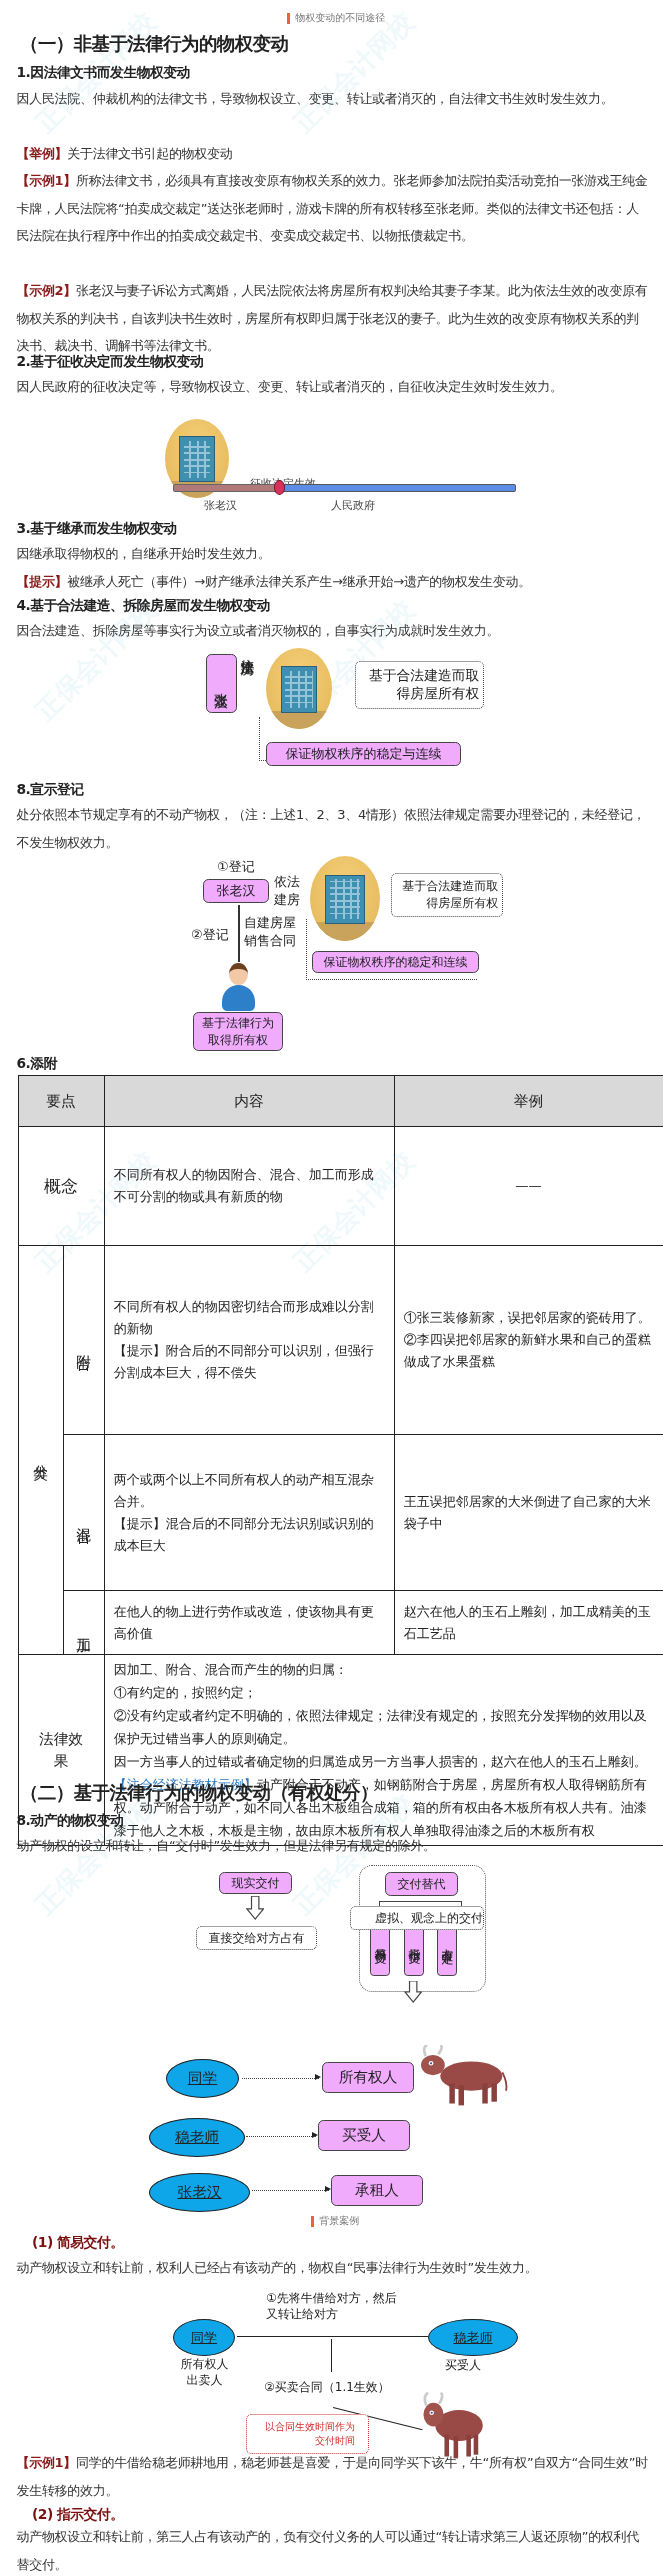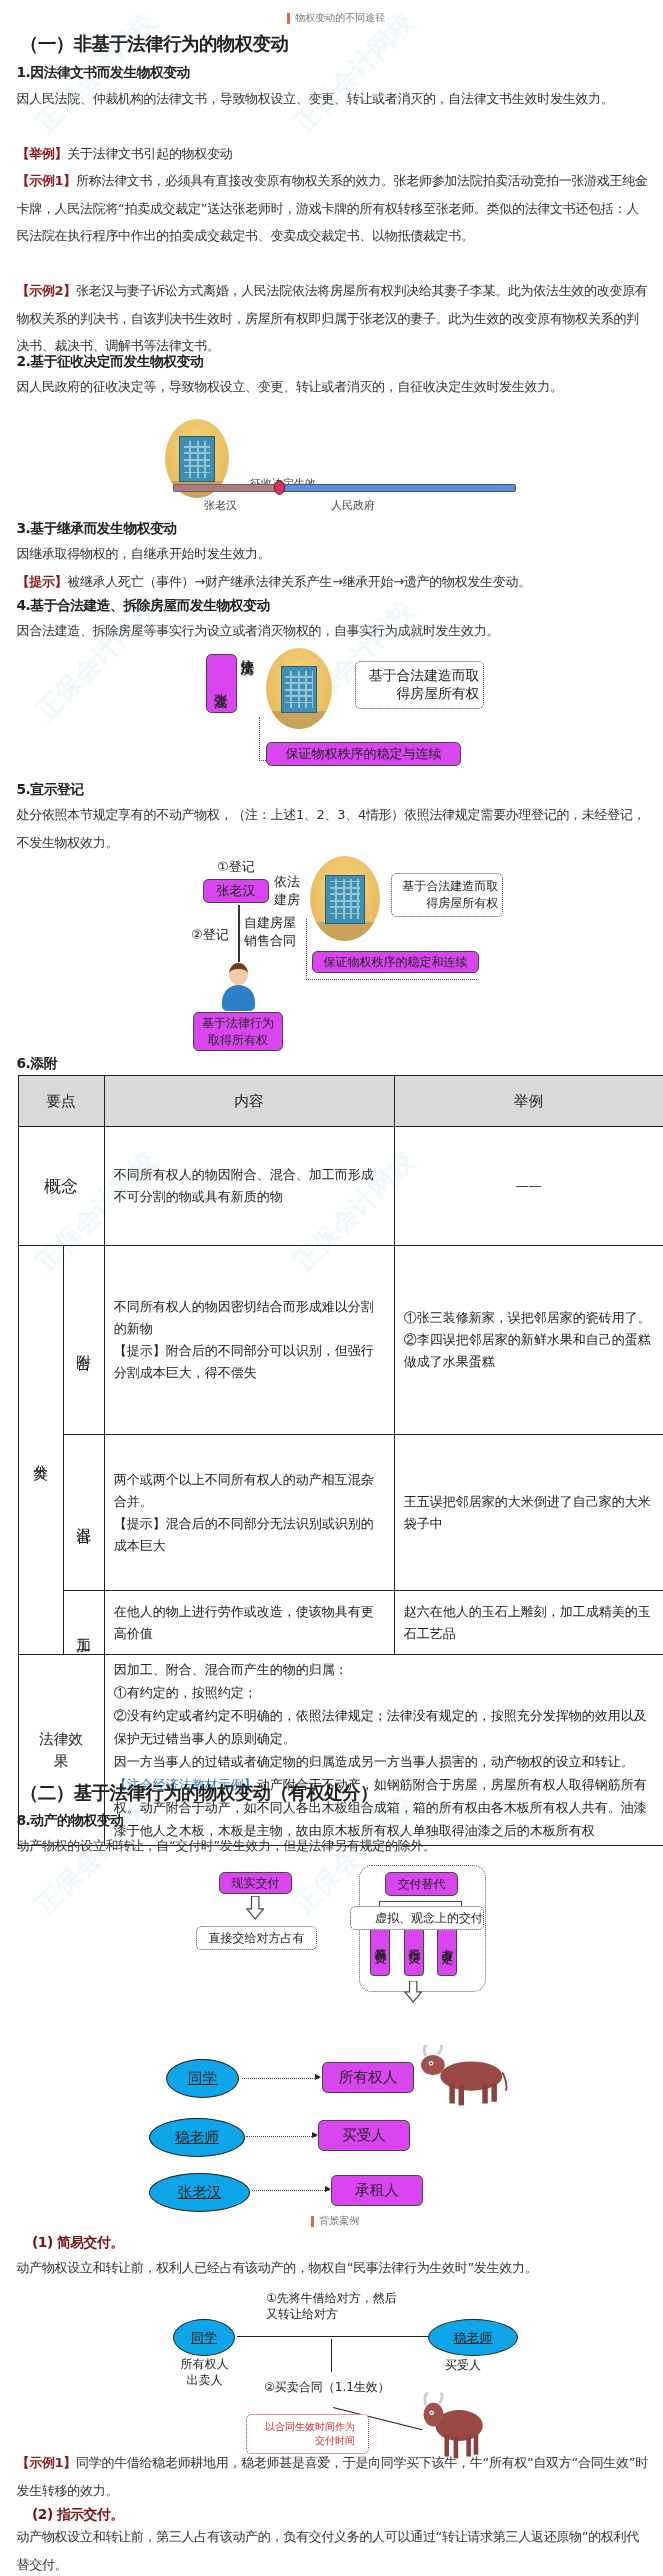--- a/index.html
+++ b/index.html
@@ -6,21 +6,21 @@
   html, body { width: 663px; background: #ffffff; }
   body { font-family: "DejaVu Sans", "Liberation Sans", sans-serif; color: #333; position: relative; height: 2576px; overflow: hidden; }
   .abs { position: absolute; }
   .caption { position: absolute; font-size: 10px; color: #777; display: flex; align-items: center; gap: 5.5px; }
   .caption .bar { width: 2.8px; height: 11px; background: #e8643a; display: inline-block; }
   .h1 { position: absolute; left: 20px; font-size: 18.4px; font-weight: bold; color: #222; letter-spacing: -0.5px; }
   .h2 { position: absolute; left: 16.5px; font-size: 13.8px; font-weight: bold; color: #222; letter-spacing: -0.5px; }
   .h3 { position: absolute; left: 32px; font-size: 13.8px; font-weight: bold; color: #7a1010; letter-spacing: -0.5px; }
   .p { position: absolute; left: 16.5px; width: 634px; font-size: 13px; line-height: 27.6px; color: #333; letter-spacing: -0.3px; }
   .tag { color: #8b1a1a; font-weight: bold; }
-  .box { position: absolute; border: 1.4px solid #444; border-radius: 5.5px; background: #d946ef; font-size: 13px; color: #222; display: flex; align-items: center; justify-content: center; text-align: center; }
+  .box { position: absolute; border: 1.4px solid #444; border-radius: 5.5px; background: #f0abfc; font-size: 13px; color: #222; display: flex; align-items: center; justify-content: center; text-align: center; }
   .dbox { position: absolute; border: 1.4px dotted #444; border-radius: 5.5px; background: #fff; font-size: 13px; color: #222; display: flex; align-items: center; justify-content: center; text-align: right; }
   .vtext { writing-mode: vertical-rl; text-orientation: upright; letter-spacing: 0.9px; }
   .oval { position: absolute; border: 1.4px solid #222; border-radius: 50%; background: #0ea5e9; display: flex; align-items: center; justify-content: center; font-size: 14.7px; color: #222; text-decoration: underline; }
   .building { position: absolute; border-radius: 50%; background: radial-gradient(ellipse at 50% 40%, #f5d07a 0%, #e9be62 70%); overflow: hidden; }
   .building .base { position: absolute; left: 0; right: 0; bottom: 0; height: 22%; background: #c9a25c; }
   .building .tower { position: absolute; left: 22%; width: 56%; top: 22%; height: 58%; background: #3f8fb0; border: 1.8px solid #2b5e78; }
   .building .tower::before { content: ""; position: absolute; inset: 3.7px; background: repeating-linear-gradient(0deg, transparent 0 4.6px, #cfe8f3 4.6px 6.4px), repeating-linear-gradient(90deg, transparent 0 5.5px, #cfe8f3 5.5px 7.3px); opacity: .6; }
   table.tbl { position: absolute; left: 17.5px; top: 1075px; width: 646px; border-collapse: collapse; font-family: "DejaVu Serif", "Liberation Serif", serif; font-size: 13px; color: #222; }
   table.tbl td, table.tbl th { border: 1.4px solid #222; padding: 2.8px 9.2px; line-height: 22px; vertical-align: middle; }
   table.tbl th { background: #d9d9d9; font-weight: normal; font-size: 14.7px; height: 51px; }
@@ -80,21 +80,21 @@
 <div class="box vtext" style="left:206px;top:654px;width:31px;height:59px;font-size:13.8px;">张老汉</div>
 <div class="abs vtext" style="left:239px;top:648px;font-size:13.8px;color:#222;">依法建房</div>
 <div class="building" style="left:266px;top:648px;width:66px;height:81px;">
     <div class="base"></div>
     <div class="tower"></div>
   </div>
 <div class="dbox" style="left:355px;top:661px;width:129px;height:48px;font-size:13.8px;padding:3.7px;">基于合法建造而取得房屋所有权</div>
 <div class="abs" style="left:259px;top:717px;width:193px;height:44px;border-left:1.4px dotted #444;border-bottom:1.4px dotted #444;"></div>
 <div class="box" style="left:266px;top:742px;width:195px;height:24px;font-size:13px;">保证物权秩序的稳定与连续</div>
 
-<div class="h2" style="top:781px;">5.宣示登记</div>
+<div class="h2" style="top:781px;">8.宣示登记</div>
 <div class="p" style="top:801px;">处分依照本节规定享有的不动产物权，（注：上述1、2、3、4情形）依照法律规定需要办理登记的，未经登记，不发生物权效力。</div>
 
 <div class="abs" style="left:217px;top:858px;font-size:13px;color:#222;">①登记</div>
 <div class="box" style="left:203px;top:879px;width:66px;height:24px;font-size:13px;">张老汉</div>
 <div class="abs" style="left:274px;top:873px;width:31px;font-size:13px;line-height:18.4px;color:#222;">依法建房</div>
 <div class="building" style="left:310px;top:856px;width:70px;height:85px;">
     <div class="base"></div>
     <div class="tower"></div>
   </div>
 <div class="dbox" style="left:391px;top:873px;width:112px;height:44px;font-size:12px;padding:3.7px;">基于合法建造而取得房屋所有权</div>
@@ -150,21 +150,21 @@
     <td class="center" style="font-size:14.7px;padding:1.8px;"><span class="vtext">加工</span></td>
     <td>在他人的物上进行劳作或改造，使该物具有更高价值</td>
     <td>赵六在他人的玉石上雕刻，加工成精美的玉石工艺品</td>
   </tr>
   <tr>
     <td colspan="2" class="center" style="font-size:14.7px;padding:1.8px 16.5px;">法律效果</td>
     <td colspan="2" style="line-height:23px;">
       <div>因加工、附合、混合而产生的物的归属：</div>
       <div>①有约定的，按照约定；</div>
       <div>②没有约定或者约定不明确的，依照法律规定；法律没有规定的，按照充分发挥物的效用以及保护无过错当事人的原则确定。</div>
-      <div>因一方当事人的过错或者确定物的归属造成另一方当事人损害的，动产物权的设立和转让。</div>
+      <div>因一方当事人的过错或者确定物的归属造成另一方当事人损害的，赵六在他人的玉石上雕刻。</div>
       <div><span class="blue">【注会经济法教材示例】</span><span>动产附合于不动产，如钢筋附合于房屋，房屋所有权人取得钢筋所有权。动产附合于动产，如不同人各出木板组合成箱，箱的所有权由各木板所有权人共有。油漆漆于他人之木板，木板是主物，故由原木板所有权人单独取得油漆之后的木板所有权</span></div>
     </td>
   </tr>
 </tbody>
   </table>
 
 <div class="h1" style="top:1780px;">（二）基于法律行为的物权变动（有权处分）</div>
 <div class="h2" style="top:1812px;">8.动产的物权变动</div>
 <div class="p" style="top:1832px;">动产物权的设立和转让，自“交付时”发生效力，但是法律另有规定的除外。</div>
 

